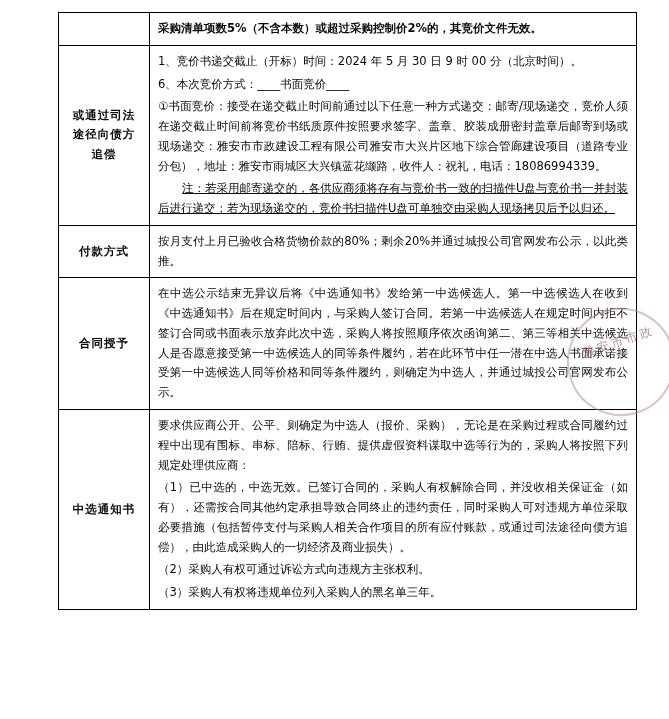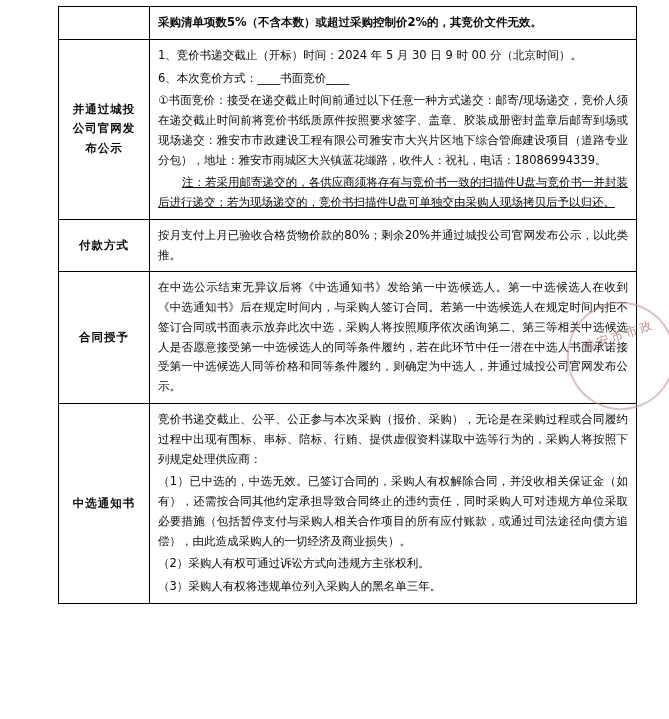--- a/index.html
+++ b/index.html
@@ -18,21 +18,21 @@
   .page {
     position: relative;
     width: 669px;
     height: 719px;
     box-sizing: border-box;
   }
   table.doc-table {
     border-collapse: collapse;
     width: 579px;
     margin-left: 58px;
-    margin-top: 6px;
+    margin-top: 12px;
     table-layout: fixed;
   }
   table.doc-table td {
     border: 1px solid #000000;
     vertical-align: middle;
     padding: 6px 8px 6px 8px;
     font-size: 11.5px;
     line-height: 1.72;
   }
   td.label-cell {
@@ -101,21 +101,21 @@
     <tbody>
 
       <tr class="first-row">
         <td class="label-cell"></td>
         <td class="body-cell">
           <p class="para bold">采购清单项数5%（不含本数）或超过采购控制价2%的，其竞价文件无效。</p>
         </td>
       </tr>
 
       <tr>
-        <td class="label-cell">并通过城投公司官网发布公示</td>
+        <td class="label-cell">或通过司法途径向债方追偿</td>
         <td class="body-cell">
           <p class="para">1、竞价书递交截止（开标）时间：2024 年 5 月 30 日 9 时 00 分（北京时间）。</p>
           <p class="para">6、本次竞价方式：____书面竞价____</p>
           <p class="para">①书面竞价：接受在递交截止时间前通过以下任意一种方式递交：邮寄/现场递交，竞价人须在递交截止时间前将竞价书纸质原件按照要求签字、盖章、胶装成册密封盖章后邮寄到场或现场递交：雅安市市政建设工程有限公司雅安市大兴片区地下综合管廊建设项目（道路专业分包），地址：雅安市雨城区大兴镇蓝花缬路，收件人：祝礼，电话：18086994339。</p>
           <p class="para indent2">注：若采用邮寄递交的，各供应商须将存有与竞价书一致的扫描件U盘与竞价书一并封装后进行递交；若为现场递交的，竞价书扫描件U盘可单独交由采购人现场拷贝后予以归还。</p>
         </td>
       </tr>
 
       <tr>
         <td class="label-cell">付款方式</td>
@@ -127,21 +127,21 @@
       <tr>
         <td class="label-cell">合同授予</td>
         <td class="body-cell">
           <p class="para">在中选公示结束无异议后将《中选通知书》发给第一中选候选人。第一中选候选人在收到《中选通知书》后在规定时间内，与采购人签订合同。若第一中选候选人在规定时间内拒不签订合同或书面表示放弃此次中选，采购人将按照顺序依次函询第二、第三等相关中选候选人是否愿意接受第一中选候选人的同等条件履约，若在此环节中任一潜在中选人书面承诺接受第一中选候选人同等价格和同等条件履约，则确定为中选人，并通过城投公司官网发布公示。</p>
         </td>
       </tr>
 
       <tr>
         <td class="label-cell">中选通知书</td>
         <td class="body-cell">
-          <p class="para">竞价书递交截止、公平、公正参与本次采购（报价、采购），无论是在采购过程或合同履约过程中出现有围标、串标、陪标、行贿、提供虚假资料谋取中选等行为的，采购人将按照下列规定处理供应商：</p>
+          <p class="para">要求供应商公开、公平、则确定为中选人（报价、采购），无论是在采购过程或合同履约过程中出现有围标、串标、陪标、行贿、提供虚假资料谋取中选等行为的，采购人将按照下列规定处理供应商：</p>
           <p class="para">（1）已中选的，中选无效。已签订合同的，采购人有权解除合同，并没收相关保证金（如有），还需按合同其他约定承担导致合同终止的违约责任，同时采购人可对违规方单位采取必要措施（包括暂停支付与采购人相关合作项目的所有应付账款，或通过司法途径向债方追偿），由此造成采购人的一切经济及商业损失）。</p>
           <p class="para">（2）采购人有权可通过诉讼方式向违规方主张权利。</p>
           <p class="para">（3）采购人有权将违规单位列入采购人的黑名单三年。</p>
         </td>
       </tr>
 
     </tbody>
   </table>
 
   <div class="seal"></div>

